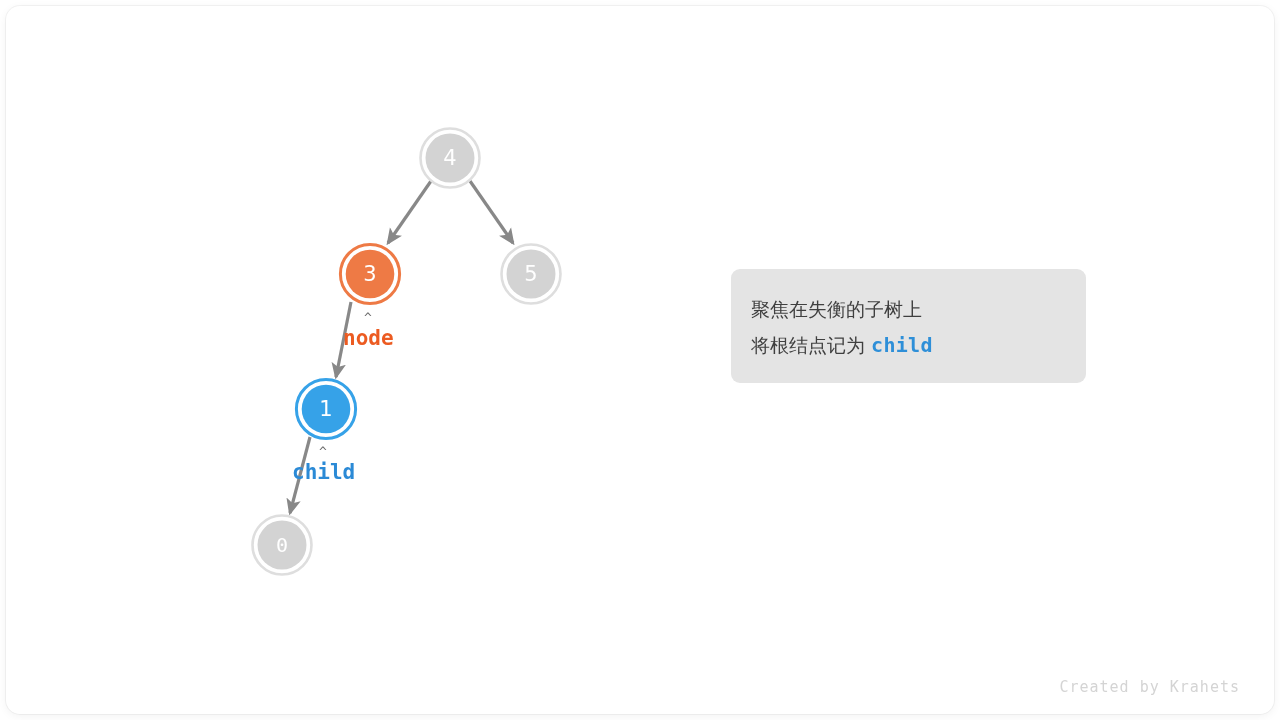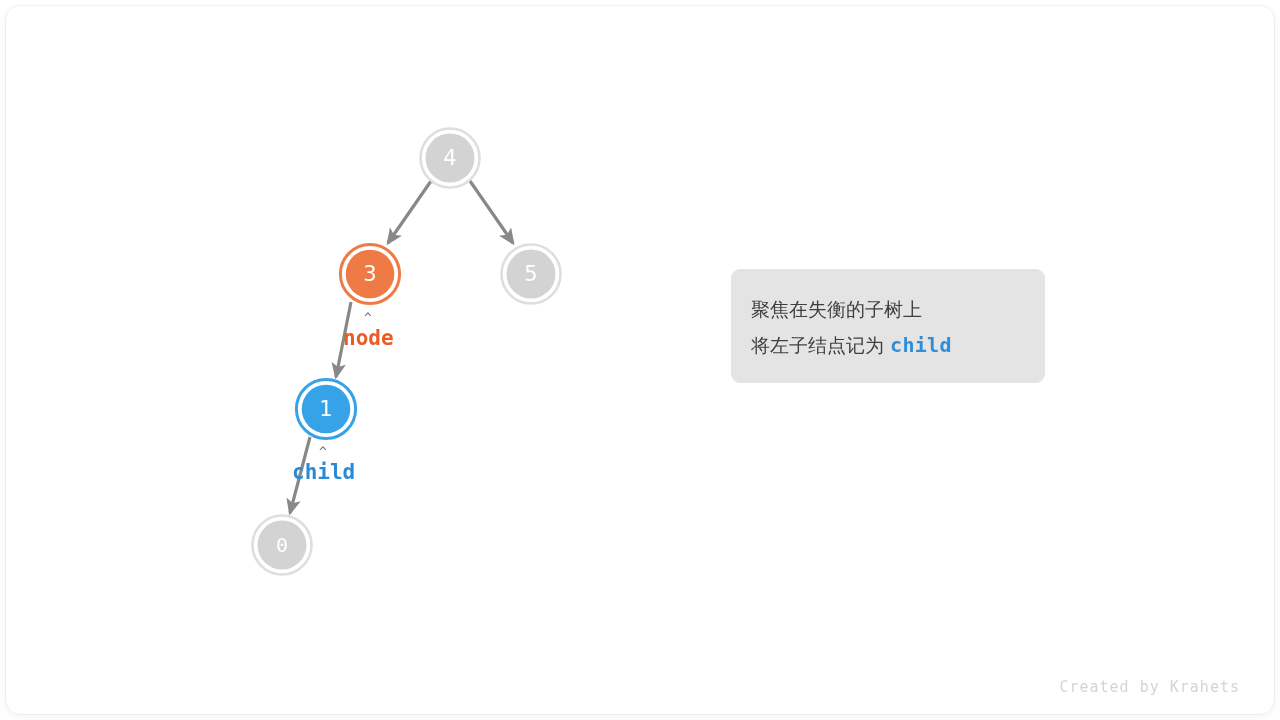--- a/index.html
+++ b/index.html
@@ -38,21 +38,21 @@
     top: 0;
     width: 1280px;
     height: 720px;
   }
 
   
   #info-panel {
     position: absolute;
     left: 731px;
     top: 269px;
-    width: 314px;
+    width: 355px;
     box-sizing: border-box;
     padding: 22px 24px 20px 20px;
     background: #e4e4e4;
     border-radius: 9px;
   }
   .info-line {
     font-family: "DejaVu Sans", sans-serif;
     font-size: 19px;
     line-height: 36px;
     color: #3f3f3f;
@@ -172,20 +172,20 @@
   <div class="ptr-label" id="label-node">node</div>
 
   <div class="ptr-caret" id="caret-child">^</div>
   <div class="ptr-label" id="label-child">child</div>
 
   <div id="info-panel">
     <div class="info-line">
       <span>聚焦在失衡的子树上</span>
     </div>
     <div class="info-line">
-      <span>将左子结点记为</span>
+      <span>将根结点记为</span>
       <span class="kw kw-child">child</span>
     </div>
   </div>
 
   <div id="watermark">Created by Krahets</div>
 
 </div>
 
 </body></html>

